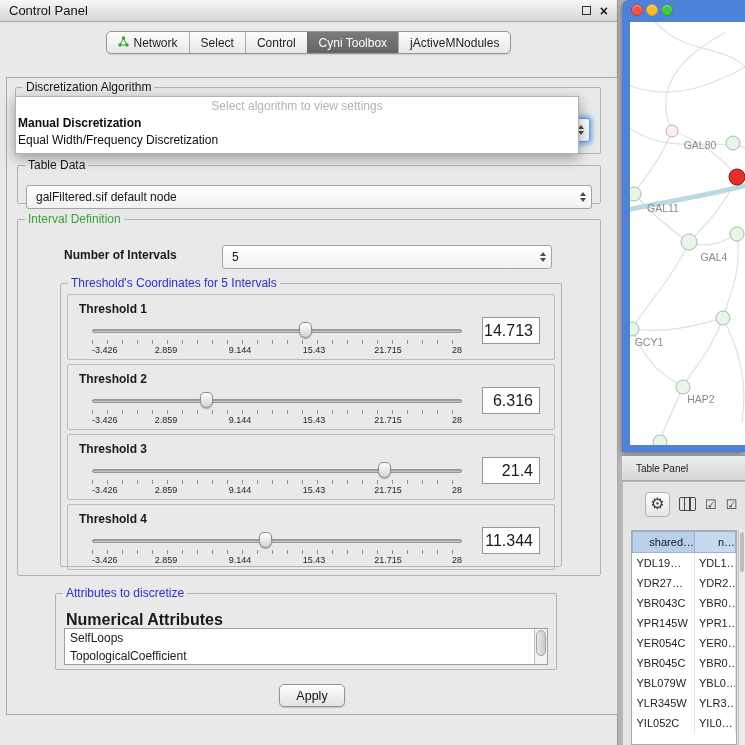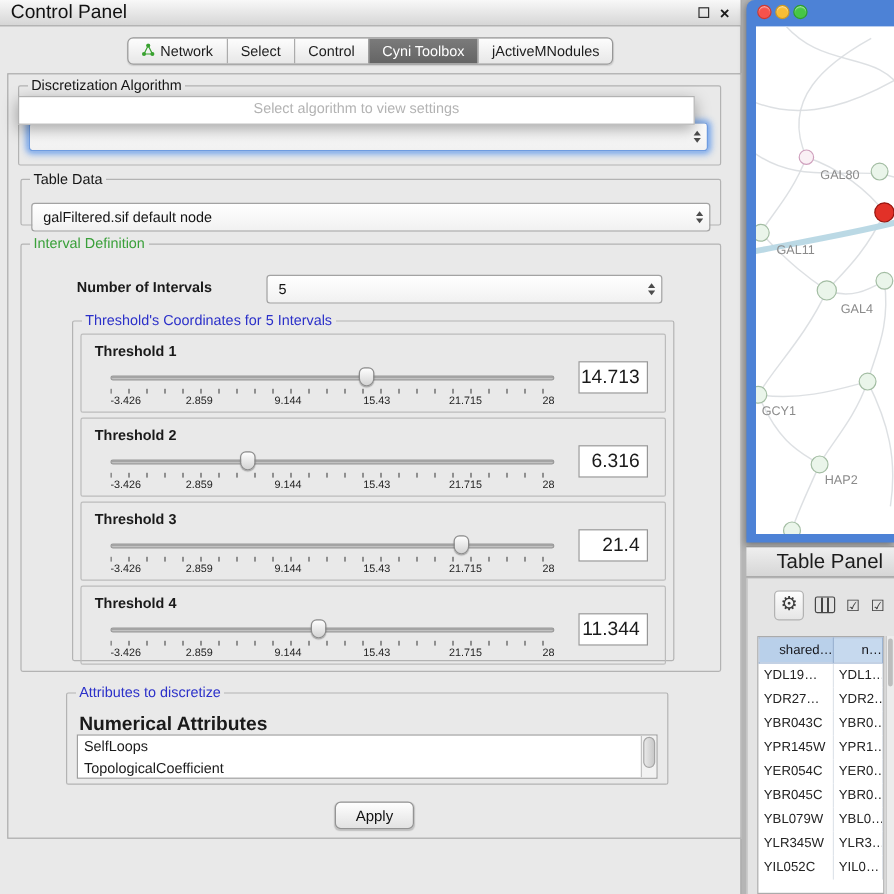--- a/index.html
+++ b/index.html
@@ -2,32 +2,32 @@
 <html><head>
 <meta charset="utf-8">
 <style>
   *{margin:0;padding:0;box-sizing:border-box}
   html,body{width:745px;height:745px;overflow:hidden}
   body{font-family:"Liberation Sans",sans-serif;background:#b5b5b5;position:relative;font-size:12px;color:#1a1a1a}
 
   
   .control-panel{position:absolute;left:0;top:0;width:618px;height:745px;background:#e9e9e9;border-right:1px solid #979797}
   .titlebar{position:absolute;left:0;top:0;right:0;height:22px;background:linear-gradient(#f8f8f8,#d6d6d6);border-bottom:1px solid #a8a8a8;display:flex;align-items:center;padding:0 9px}
-  .titlebar .title{flex:1;font-size:16px;color:#111}
+  .titlebar .title{flex:1;font-size:13px;color:#111}
   .win-btns{display:flex;align-items:center;gap:9px}
   .win-min{width:9px;height:9px;border:1.5px solid #2f2f2f;display:inline-block}
   .win-close{font-size:14px;font-weight:bold;color:#1b1b1b;line-height:12px}
 
   .tabbar{position:absolute;top:31px;left:0;right:0;display:flex;justify-content:center}
   .seg{display:flex;border:1px solid #979797;border-radius:5px;overflow:hidden;background:linear-gradient(#fdfdfd,#e7e7e7);height:23px;box-shadow:0 1px 1px rgba(0,0,0,.12)}
   .seg-tab{display:flex;align-items:center;gap:5px;padding:0 11px;font-size:12px;color:#1d1d1d;border-left:1px solid #ababab;cursor:default;white-space:nowrap}
   .seg-tab:first-child{border-left:none}
   .seg-tab.sel{background:linear-gradient(#7b7b7b,#646464);color:#fff;border-left-color:#6a6a6a}
 
-  .content{position:absolute;left:6px;top:61px;width:612px;height:638px;border:1px solid #aaaaaa;background:#e9e9e9}
+  .content{position:absolute;left:6px;top:77px;width:612px;height:638px;border:1px solid #aaaaaa;background:#e9e9e9}
 
   fieldset.group{position:absolute;border:1px solid #b3b3b3;border-radius:2px}
   fieldset.group legend{font-size:12px;padding:0 3px;margin-left:7px;color:#151515;white-space:nowrap}
   fieldset.green legend{color:#3aa03a}
   fieldset.blue legend{color:#2b30c9}
 
   
   .combo{position:absolute;height:24px;background:linear-gradient(#ffffff,#f1f1f1);border:1px solid #a3a3a3;border-radius:3px;font-size:12px;line-height:22px;padding:0 28px 0 9px;color:#141414;overflow:hidden;white-space:nowrap}
   .combo .arrows{position:absolute;right:5px;top:50%;transform:translateY(-50%);display:flex;flex-direction:column;align-items:center;gap:2px}
   .arr-up{width:0;height:0;border-left:3.5px solid transparent;border-right:3.5px solid transparent;border-bottom:4.5px solid #4c4c4c}
@@ -79,21 +79,21 @@
   .right-panel{position:absolute;left:622px;top:0;width:123px;height:745px}
   .network-window{position:absolute;left:0;top:0;width:123px;height:452px;background:#4d82d6;border-top-left-radius:7px;box-shadow:-1px 2px 6px rgba(0,0,0,.35)}
   .traffic{position:absolute;top:4px;left:9px;display:flex;gap:3px}
   .tl{width:12px;height:12px;border-radius:50%;box-shadow:inset 0 1px 1px rgba(255,255,255,.55)}
   .tl.red{background:#f5524c;border:1px solid #cb3a34}
   .tl.yellow{background:#f8bd35;border:1px solid #cd9a24}
   .tl.green{background:#46c646;border:1px solid #2f9e2f}
   .net-canvas{position:absolute;left:8px;top:22px;right:0;bottom:7px;background:#ffffff;overflow:hidden}
   .net-canvas svg{position:absolute;left:0;top:0;width:115px;height:423px}
 
-  .tp-titlebar{position:absolute;left:0;top:455px;width:123px;height:26px;background:linear-gradient(#efefef,#d6d6d6);border-top:1px solid #969696;border-bottom:1px solid #ababab;display:flex;align-items:center;padding-left:25px;font-size:17px;color:#1c1c1c}
+  .tp-titlebar{position:absolute;left:0;top:455px;width:123px;height:26px;background:linear-gradient(#efefef,#d6d6d6);border-top:1px solid #969696;border-bottom:1px solid #ababab;display:flex;align-items:center;padding-left:14px;font-size:10px;color:#1c1c1c}
   .tp-body{position:absolute;left:0;top:482px;width:123px;bottom:0;background:#e4e4e4;border-left:1px solid #bdbdbd}
   .tp-toolbar{position:absolute;left:0;top:8px;right:0;height:28px;display:flex;align-items:center;gap:9px;padding-left:22px}
   .tool-btn{width:25px;height:25px;background:linear-gradient(#fdfdfd,#e6e6e6);border:1px solid #b2b2b2;border-radius:4px;display:flex;align-items:center;justify-content:center}
   .gear{font-size:16px;color:#3c3c3c;line-height:1}
   .cols-icon{width:17px;height:14px;border:1.5px solid #474747;border-radius:2px;background:linear-gradient(to right,transparent 0 4px,#474747 4px 5.5px,transparent 5.5px 9.5px,#474747 9.5px 11px,transparent 11px)}
   .chk{font-size:13px;color:#3a3a3a;line-height:1}
   .tp-table{position:absolute;left:8px;top:48px;right:8px;bottom:0;background:#fff;border:1px solid #ababab;overflow:hidden}
   .tp-table table{border-collapse:collapse;width:100%;font-size:11px;table-layout:fixed}
   .tp-table th{height:21px;font-weight:normal;text-align:right;color:#15151a;background:#b9d0ea;border:1px solid #9cb4d2;overflow:hidden;white-space:nowrap}
   .tp-table th:last-child{background:#c6d9ee}
@@ -147,20 +147,24 @@
       <div class="combo focused" id="algo-combo">
         <span class="arrows">
             <i class="arr-up"></i>
             <i class="arr-dn"></i>
           </span>
       </div>
     </fieldset>
 
     <div class="dropdown">
       <div class="dd-prompt">Select algorithm to view settings</div>
+      <div id="dd-items">
+          <div class="dd-item bold">Manual Discretization</div>
+          <div class="dd-item">Equal Width/Frequency Discretization</div>
+        </div>
     </div>
 
     <fieldset class="group" id="tabledata-group">
       <legend>Table Data</legend>
       <div class="combo" id="tabledata-combo">
         <span>galFiltered.sif default node</span>
         <span class="arrows">
             <i class="arr-up"></i>
             <i class="arr-dn"></i>
           </span>

